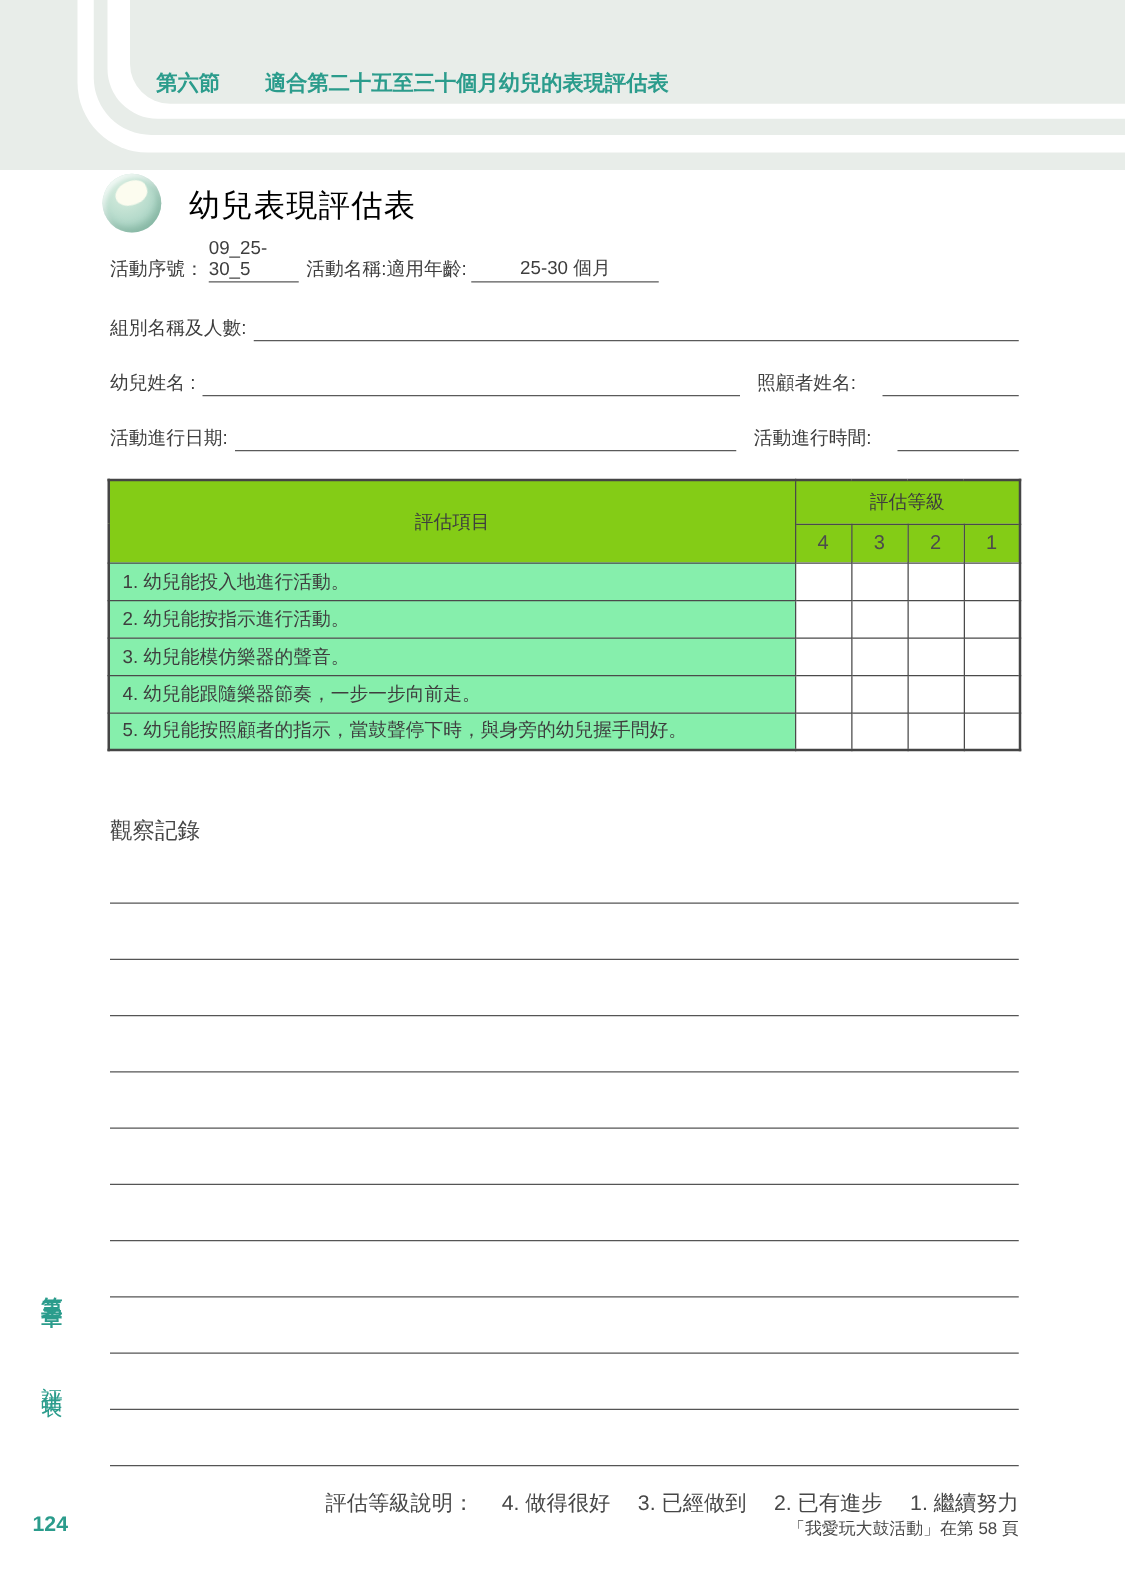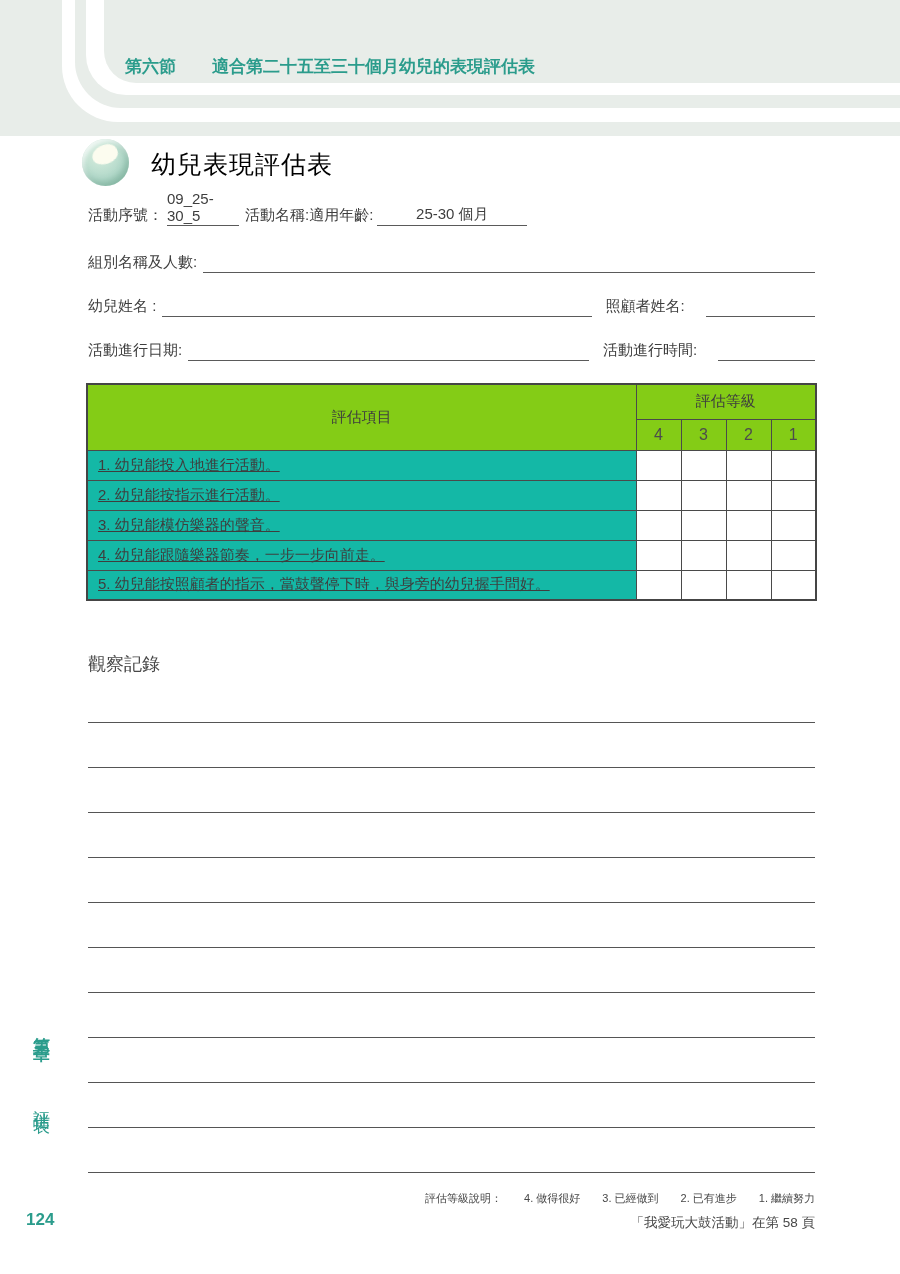--- a/index.html
+++ b/index.html
@@ -62,29 +62,29 @@
   
   .assess-table { position:absolute; left:86px; top:383px;
                   border-collapse:collapse; table-layout:fixed; }
   .assess-table td { border:1.6px solid #4a4a4a; font-size:15px; color:#3e3e3e;
                      background:#fff; }
   .assess-table { border:2px solid #454545; }
   .assess-table td.hd { background:#84cc16; text-align:center; }
   .assess-table tr.r-grade td { height:35px; }
   .assess-table tr.r-levels td { height:31px; font-size:16px; color:#4c4c4c; }
   .assess-table tr.r-item td { height:30px; }
-  .assess-table td.item { padding-left:10px; background:#14b8a6;text-decoration:underline; }
+  .assess-table td.item { padding-left:10px; background:#86efac; }
 
   
   .obs-label { position:absolute; left:88px; top:652px; font-size:18px; color:#474747; }
   .obs-lines { position:absolute; left:88px; right:85px; top:678px; }
   .obs-line  { height:45px; border-bottom:1.6px solid #555; }
 
   
-  .legend { position:absolute; right:85px; top:1191px; font-size:11px; color:#474747;
+  .legend { position:absolute; right:85px; top:1191px; font-size:17px; color:#474747;
             white-space:nowrap; }
   .legend .li { margin-left:22px; }
   .legend .li:first-of-type { margin-left:8px; }
   .refline { position:absolute; right:85px; top:1214px; font-size:13.5px; color:#474747;
              white-space:nowrap; }
 
   
   .side-chapter, .side-section {
       position:absolute; left:30px; color:#2b9c8c;
       writing-mode:vertical-rl; text-orientation:upright;

